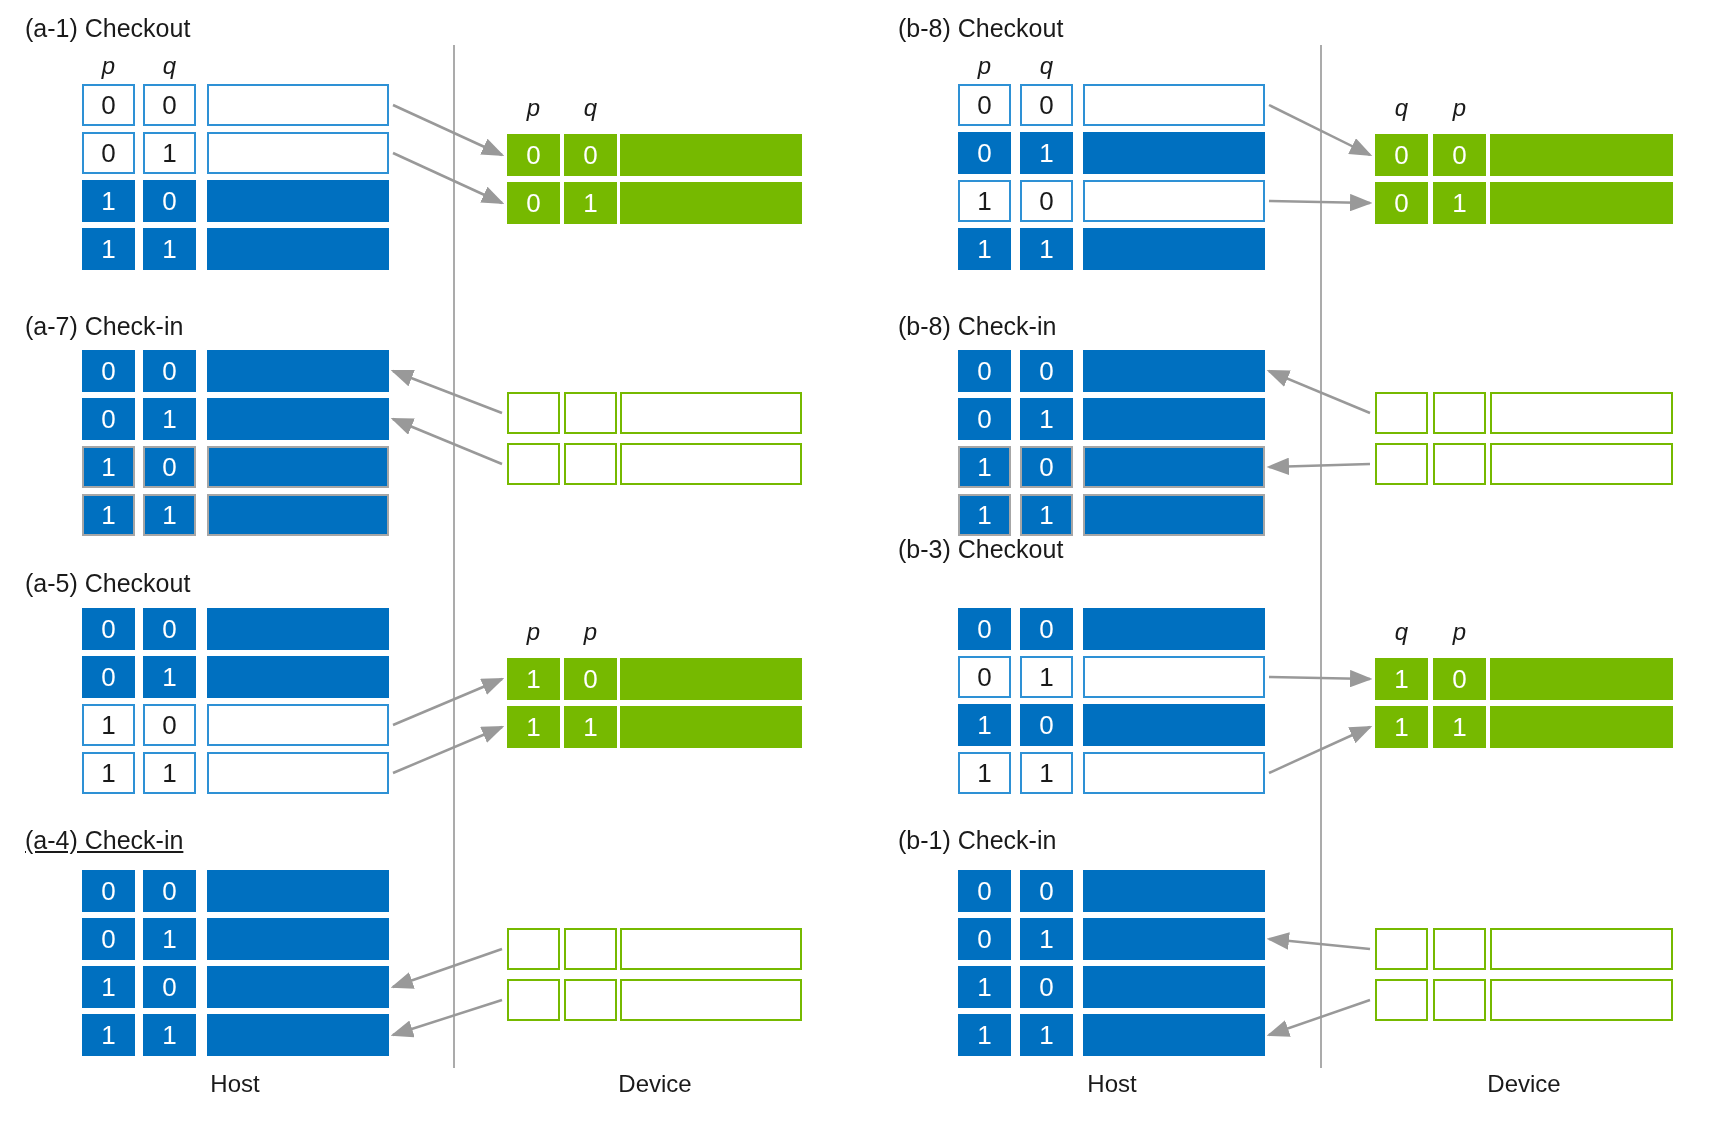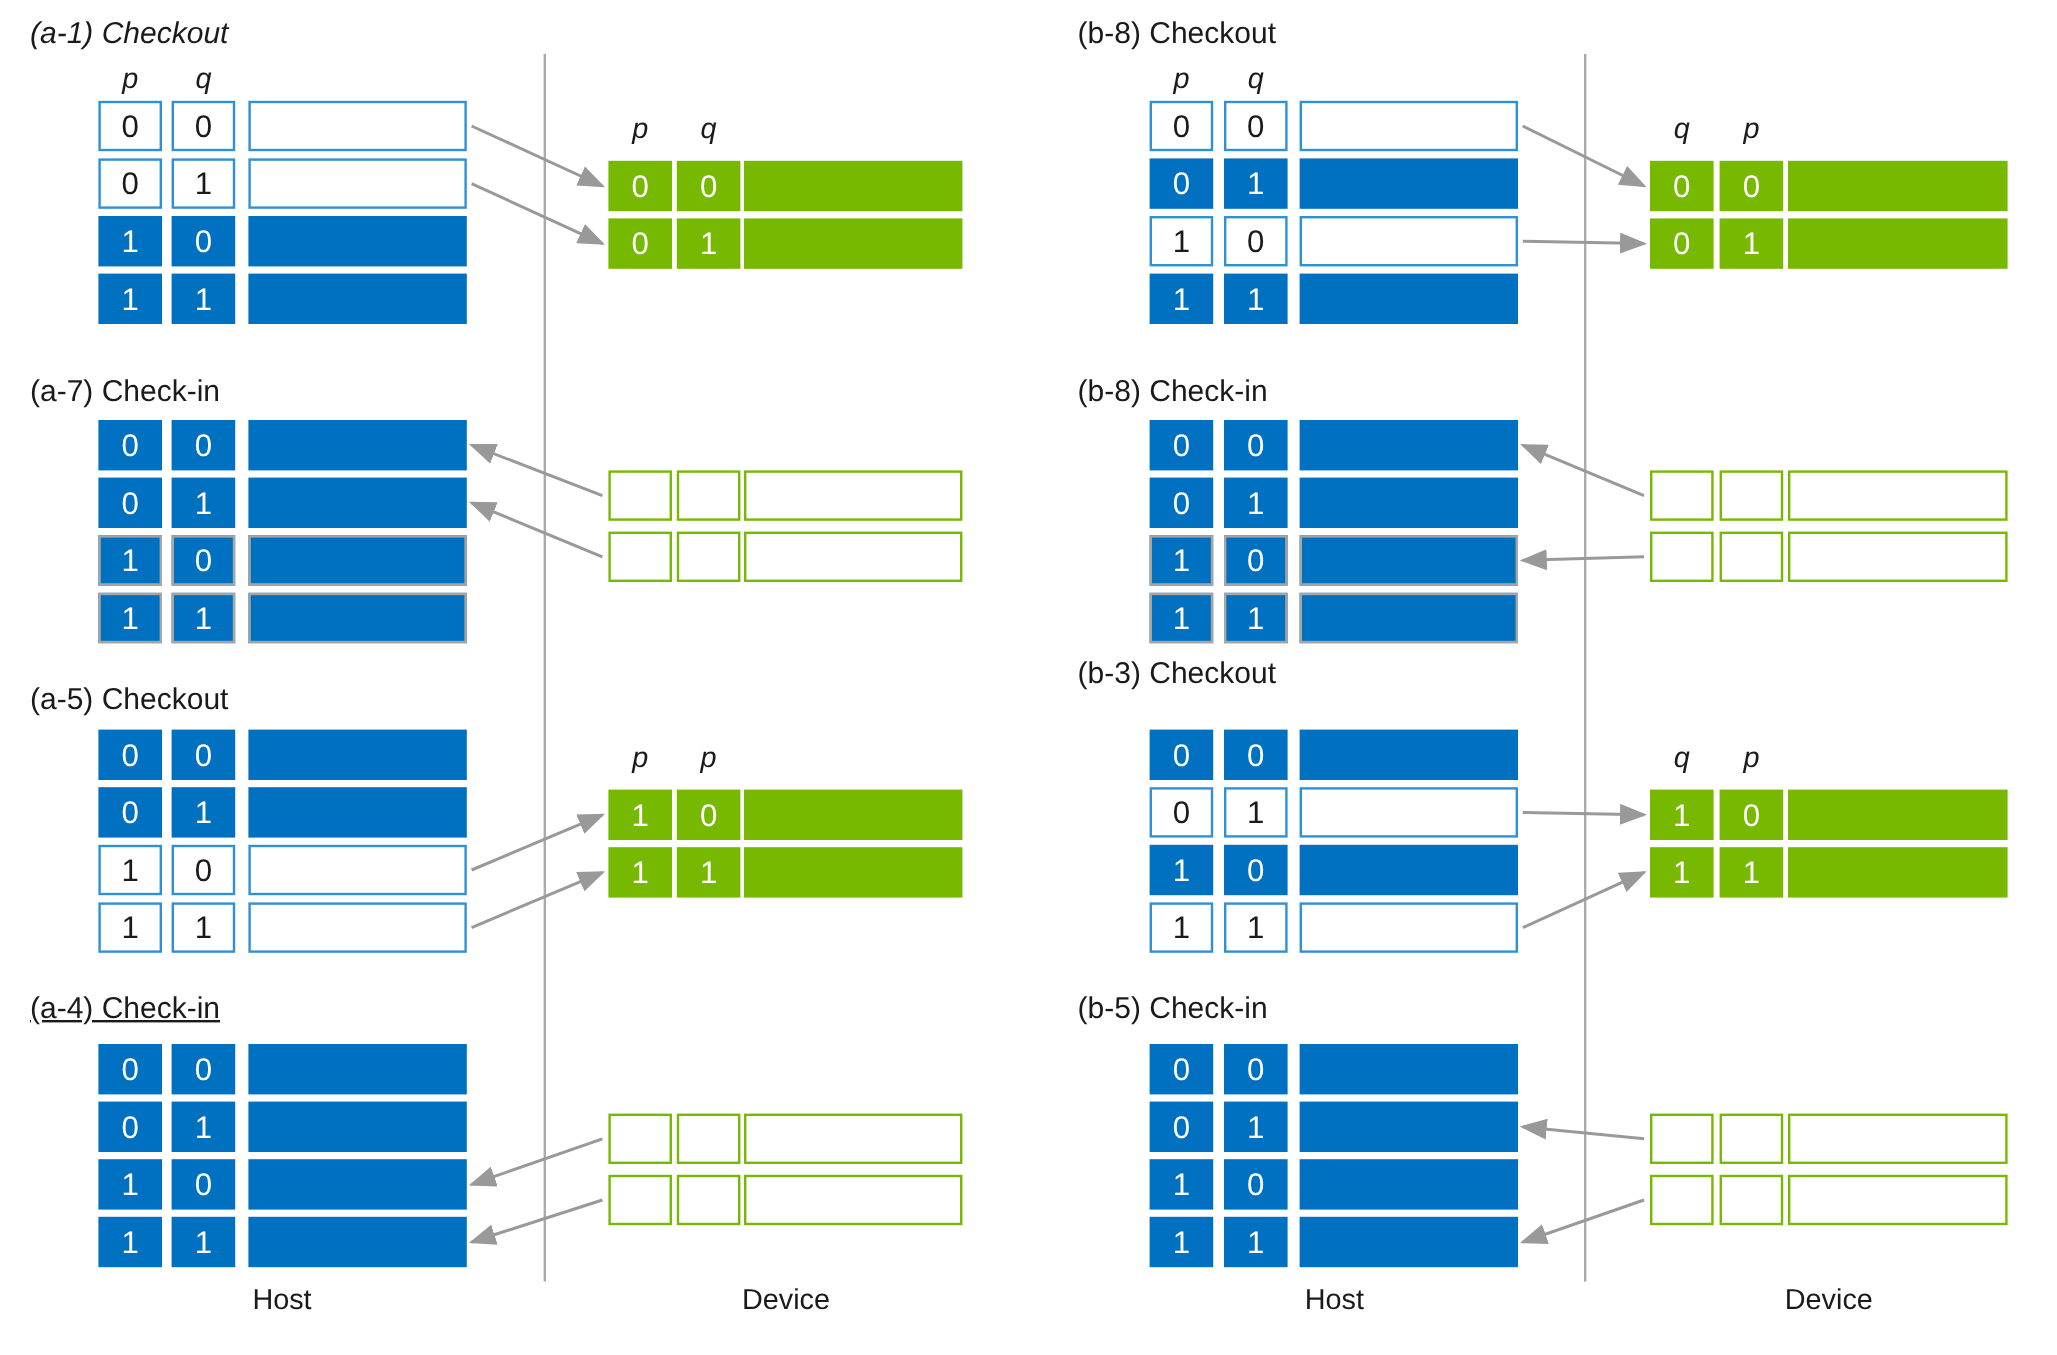--- a/index.html
+++ b/index.html
@@ -46,21 +46,21 @@
       <line x1="502" y1="1000" x2="393" y2="1035" stroke="#999999" stroke-width="2.5" marker-end="url(#ah)"></line>
       <line x1="1269" y1="105" x2="1370" y2="155" stroke="#999999" stroke-width="2.5" marker-end="url(#ah)"></line>
       <line x1="1269" y1="201" x2="1370" y2="203" stroke="#999999" stroke-width="2.5" marker-end="url(#ah)"></line>
       <line x1="1370" y1="413" x2="1269" y2="371" stroke="#999999" stroke-width="2.5" marker-end="url(#ah)"></line>
       <line x1="1370" y1="464" x2="1269" y2="467" stroke="#999999" stroke-width="2.5" marker-end="url(#ah)"></line>
       <line x1="1269" y1="677" x2="1370" y2="679" stroke="#999999" stroke-width="2.5" marker-end="url(#ah)"></line>
       <line x1="1269" y1="773" x2="1370" y2="727" stroke="#999999" stroke-width="2.5" marker-end="url(#ah)"></line>
       <line x1="1370" y1="949" x2="1269" y2="939" stroke="#999999" stroke-width="2.5" marker-end="url(#ah)"></line>
       <line x1="1370" y1="1000" x2="1269" y2="1035" stroke="#999999" stroke-width="2.5" marker-end="url(#ah)"></line>
     </svg>
-    <div class="abs title" style="left: 25px; top: 14px; font-style: italic;">(a-1) Checkout</div>
+    <div class="abs title" style="left: 25px; top: 14px;">(a-1) Checkout</div>
     <div class="abs hdr" style="left: 108.5px; top: 52px;">p</div>
     <div class="abs hdr" style="left: 169.5px; top: 52px;">q</div>
     <div class="abs cellbox host-empty" style="left: 82px; top: 84px; width: 53px; height: 42px;">0</div>
     <div class="abs cellbox host-empty" style="left: 143px; top: 84px; width: 53px; height: 42px;">0</div>
     <div class="abs host-empty" style="left: 207px; top: 84px; width: 182px; height: 42px;"></div>
     <div class="abs cellbox host-empty" style="left: 82px; top: 132px; width: 53px; height: 42px;">0</div>
     <div class="abs cellbox host-empty" style="left: 143px; top: 132px; width: 53px; height: 42px;">1</div>
     <div class="abs host-empty" style="left: 207px; top: 132px; width: 182px; height: 42px;"></div>
     <div class="abs cellbox host-filled" style="left: 82px; top: 180px; width: 53px; height: 42px;">1</div>
     <div class="abs cellbox host-filled" style="left: 143px; top: 180px; width: 53px; height: 42px;">0</div>
@@ -170,42 +170,42 @@
     <div class="abs host-grayb" style="left: 1083px; top: 446px; width: 182px; height: 42px;"></div>
     <div class="abs cellbox host-grayb" style="left: 958px; top: 494px; width: 53px; height: 42px;">1</div>
     <div class="abs cellbox host-grayb" style="left: 1020px; top: 494px; width: 53px; height: 42px;">1</div>
     <div class="abs host-grayb" style="left: 1083px; top: 494px; width: 182px; height: 42px;"></div>
     <div class="abs cellbox dev-empty" style="left: 1375px; top: 392px; width: 53px; height: 42px;"></div>
     <div class="abs cellbox dev-empty" style="left: 1433px; top: 392px; width: 53px; height: 42px;"></div>
     <div class="abs dev-empty" style="left: 1490px; top: 392px; width: 183px; height: 42px;"></div>
     <div class="abs cellbox dev-empty" style="left: 1375px; top: 443px; width: 53px; height: 42px;"></div>
     <div class="abs cellbox dev-empty" style="left: 1433px; top: 443px; width: 53px; height: 42px;"></div>
     <div class="abs dev-empty" style="left: 1490px; top: 443px; width: 183px; height: 42px;"></div>
-    <div class="abs title" style="left: 898px; top: 547px; text-align: right;">(b-3) Checkout</div>
+    <div class="abs title" style="left: 898px; top: 535px; text-align: right;">(b-3) Checkout</div>
     <div class="abs cellbox host-filled" style="left: 958px; top: 608px; width: 53px; height: 42px;">0</div>
     <div class="abs cellbox host-filled" style="left: 1020px; top: 608px; width: 53px; height: 42px;">0</div>
     <div class="abs host-filled" style="left: 1083px; top: 608px; width: 182px; height: 42px;"></div>
     <div class="abs cellbox host-empty" style="left: 958px; top: 656px; width: 53px; height: 42px;">0</div>
     <div class="abs cellbox host-empty" style="left: 1020px; top: 656px; width: 53px; height: 42px;">1</div>
     <div class="abs host-empty" style="left: 1083px; top: 656px; width: 182px; height: 42px;"></div>
     <div class="abs cellbox host-filled" style="left: 958px; top: 704px; width: 53px; height: 42px;">1</div>
     <div class="abs cellbox host-filled" style="left: 1020px; top: 704px; width: 53px; height: 42px;">0</div>
     <div class="abs host-filled" style="left: 1083px; top: 704px; width: 182px; height: 42px;"></div>
     <div class="abs cellbox host-empty" style="left: 958px; top: 752px; width: 53px; height: 42px;">1</div>
     <div class="abs cellbox host-empty" style="left: 1020px; top: 752px; width: 53px; height: 42px;">1</div>
     <div class="abs host-empty" style="left: 1083px; top: 752px; width: 182px; height: 42px;"></div>
     <div class="abs hdr" style="left: 1401.5px; top: 618px;">q</div>
     <div class="abs hdr" style="left: 1459.5px; top: 618px;">p</div>
     <div class="abs cellbox dev-filled" style="left: 1375px; top: 658px; width: 53px; height: 42px;">1</div>
     <div class="abs cellbox dev-filled" style="left: 1433px; top: 658px; width: 53px; height: 42px;">0</div>
     <div class="abs dev-filled" style="left: 1490px; top: 658px; width: 183px; height: 42px;"></div>
     <div class="abs cellbox dev-filled" style="left: 1375px; top: 706px; width: 53px; height: 42px;">1</div>
     <div class="abs cellbox dev-filled" style="left: 1433px; top: 706px; width: 53px; height: 42px;">1</div>
     <div class="abs dev-filled" style="left: 1490px; top: 706px; width: 183px; height: 42px;"></div>
-    <div class="abs title" style="left: 898px; top: 826px;">(b-5) Check-in</div>
+    <div class="abs title" style="left: 898px; top: 826px;">(b-1) Check-in</div>
     <div class="abs cellbox host-filled" style="left: 958px; top: 870px; width: 53px; height: 42px;">0</div>
     <div class="abs cellbox host-filled" style="left: 1020px; top: 870px; width: 53px; height: 42px;">0</div>
     <div class="abs host-filled" style="left: 1083px; top: 870px; width: 182px; height: 42px;"></div>
     <div class="abs cellbox host-filled" style="left: 958px; top: 918px; width: 53px; height: 42px;">0</div>
     <div class="abs cellbox host-filled" style="left: 1020px; top: 918px; width: 53px; height: 42px;">1</div>
     <div class="abs host-filled" style="left: 1083px; top: 918px; width: 182px; height: 42px;"></div>
     <div class="abs cellbox host-filled" style="left: 958px; top: 966px; width: 53px; height: 42px;">1</div>
     <div class="abs cellbox host-filled" style="left: 1020px; top: 966px; width: 53px; height: 42px;">0</div>
     <div class="abs host-filled" style="left: 1083px; top: 966px; width: 182px; height: 42px;"></div>
     <div class="abs cellbox host-filled" style="left: 958px; top: 1014px; width: 53px; height: 42px;">1</div>

